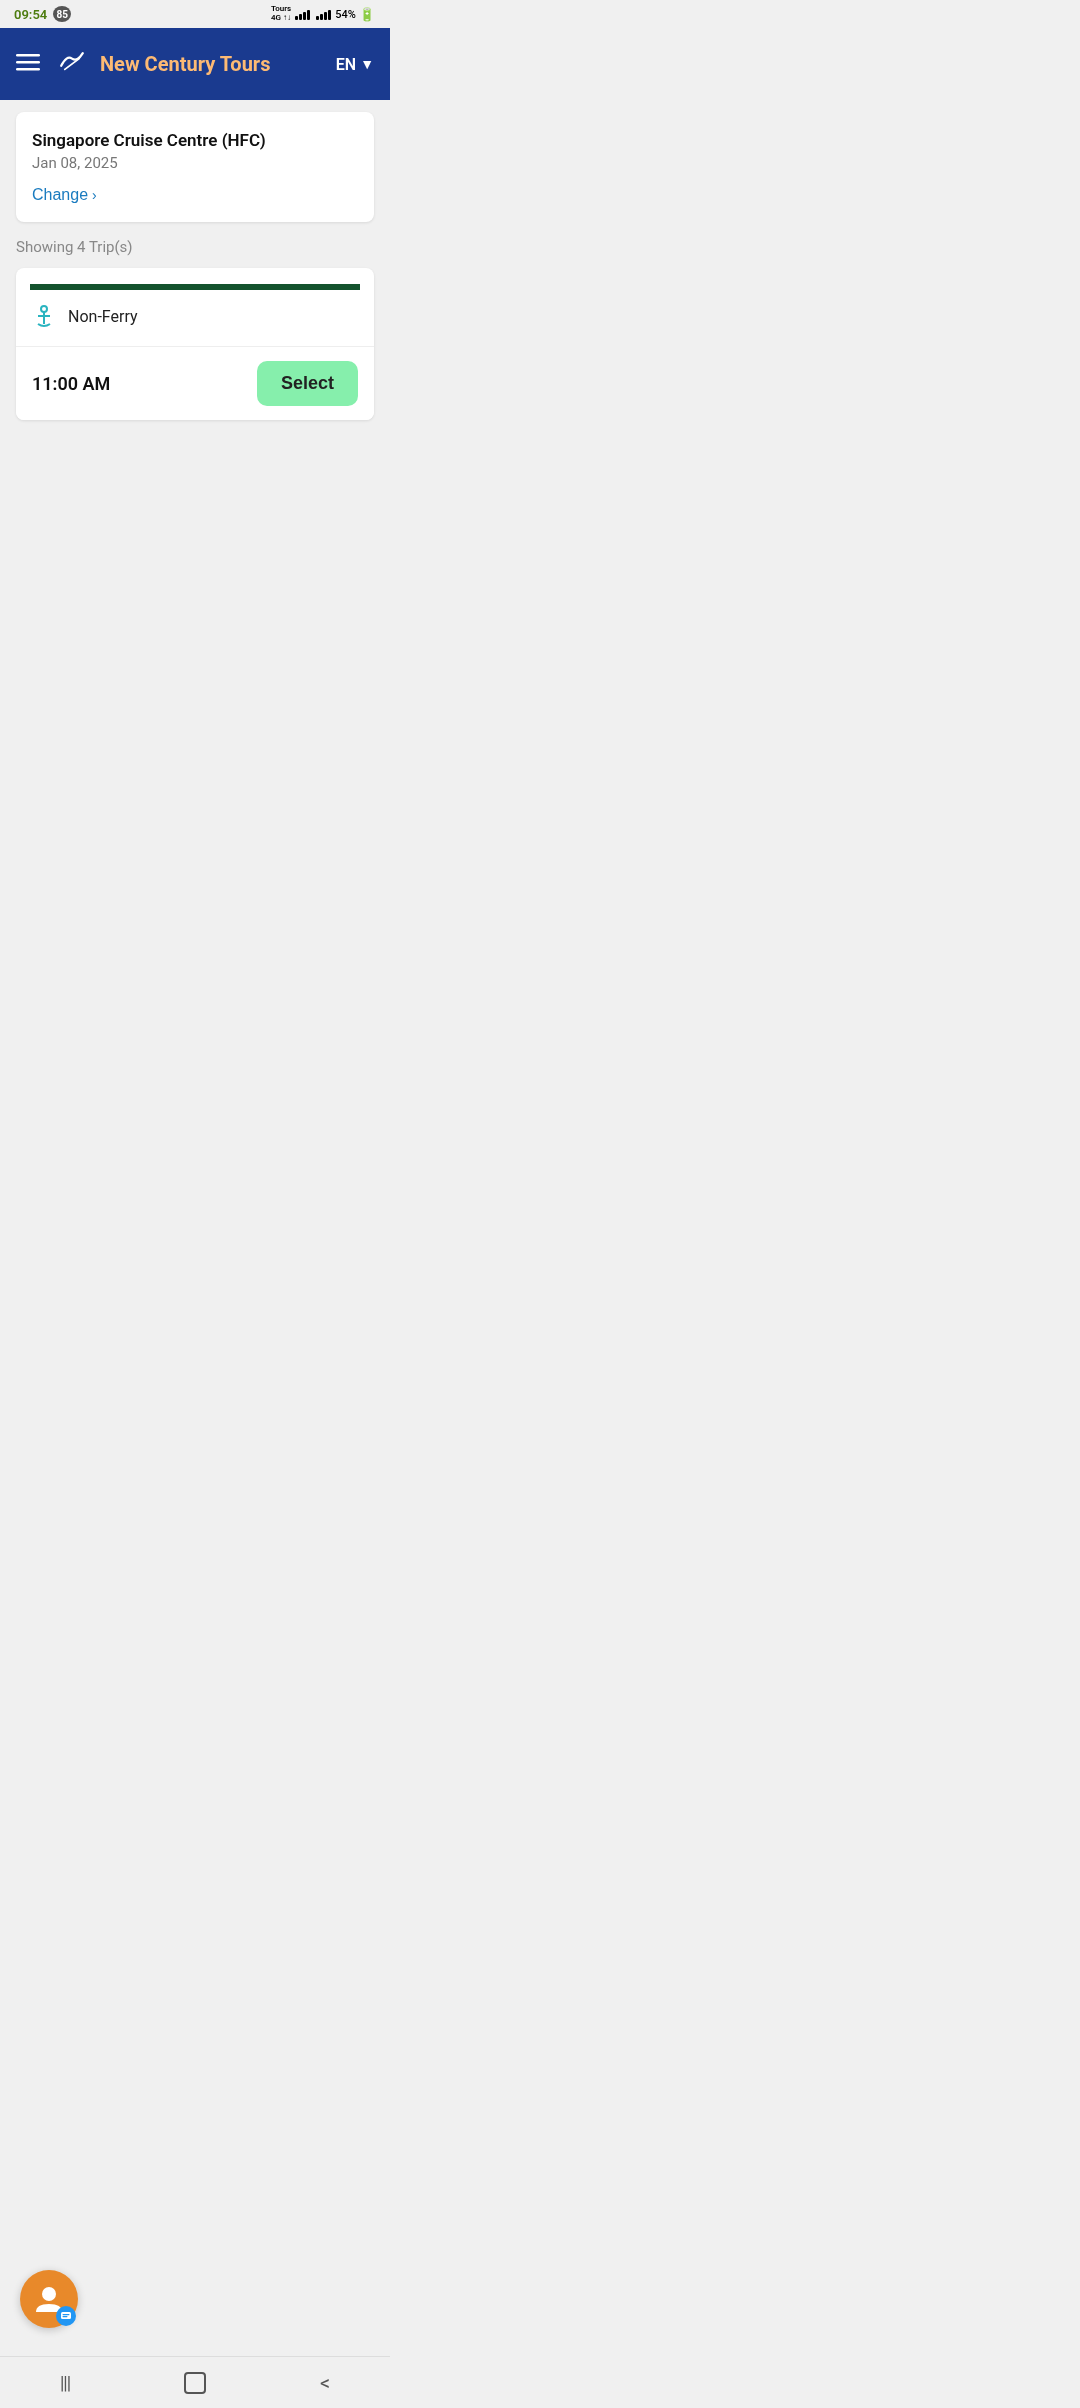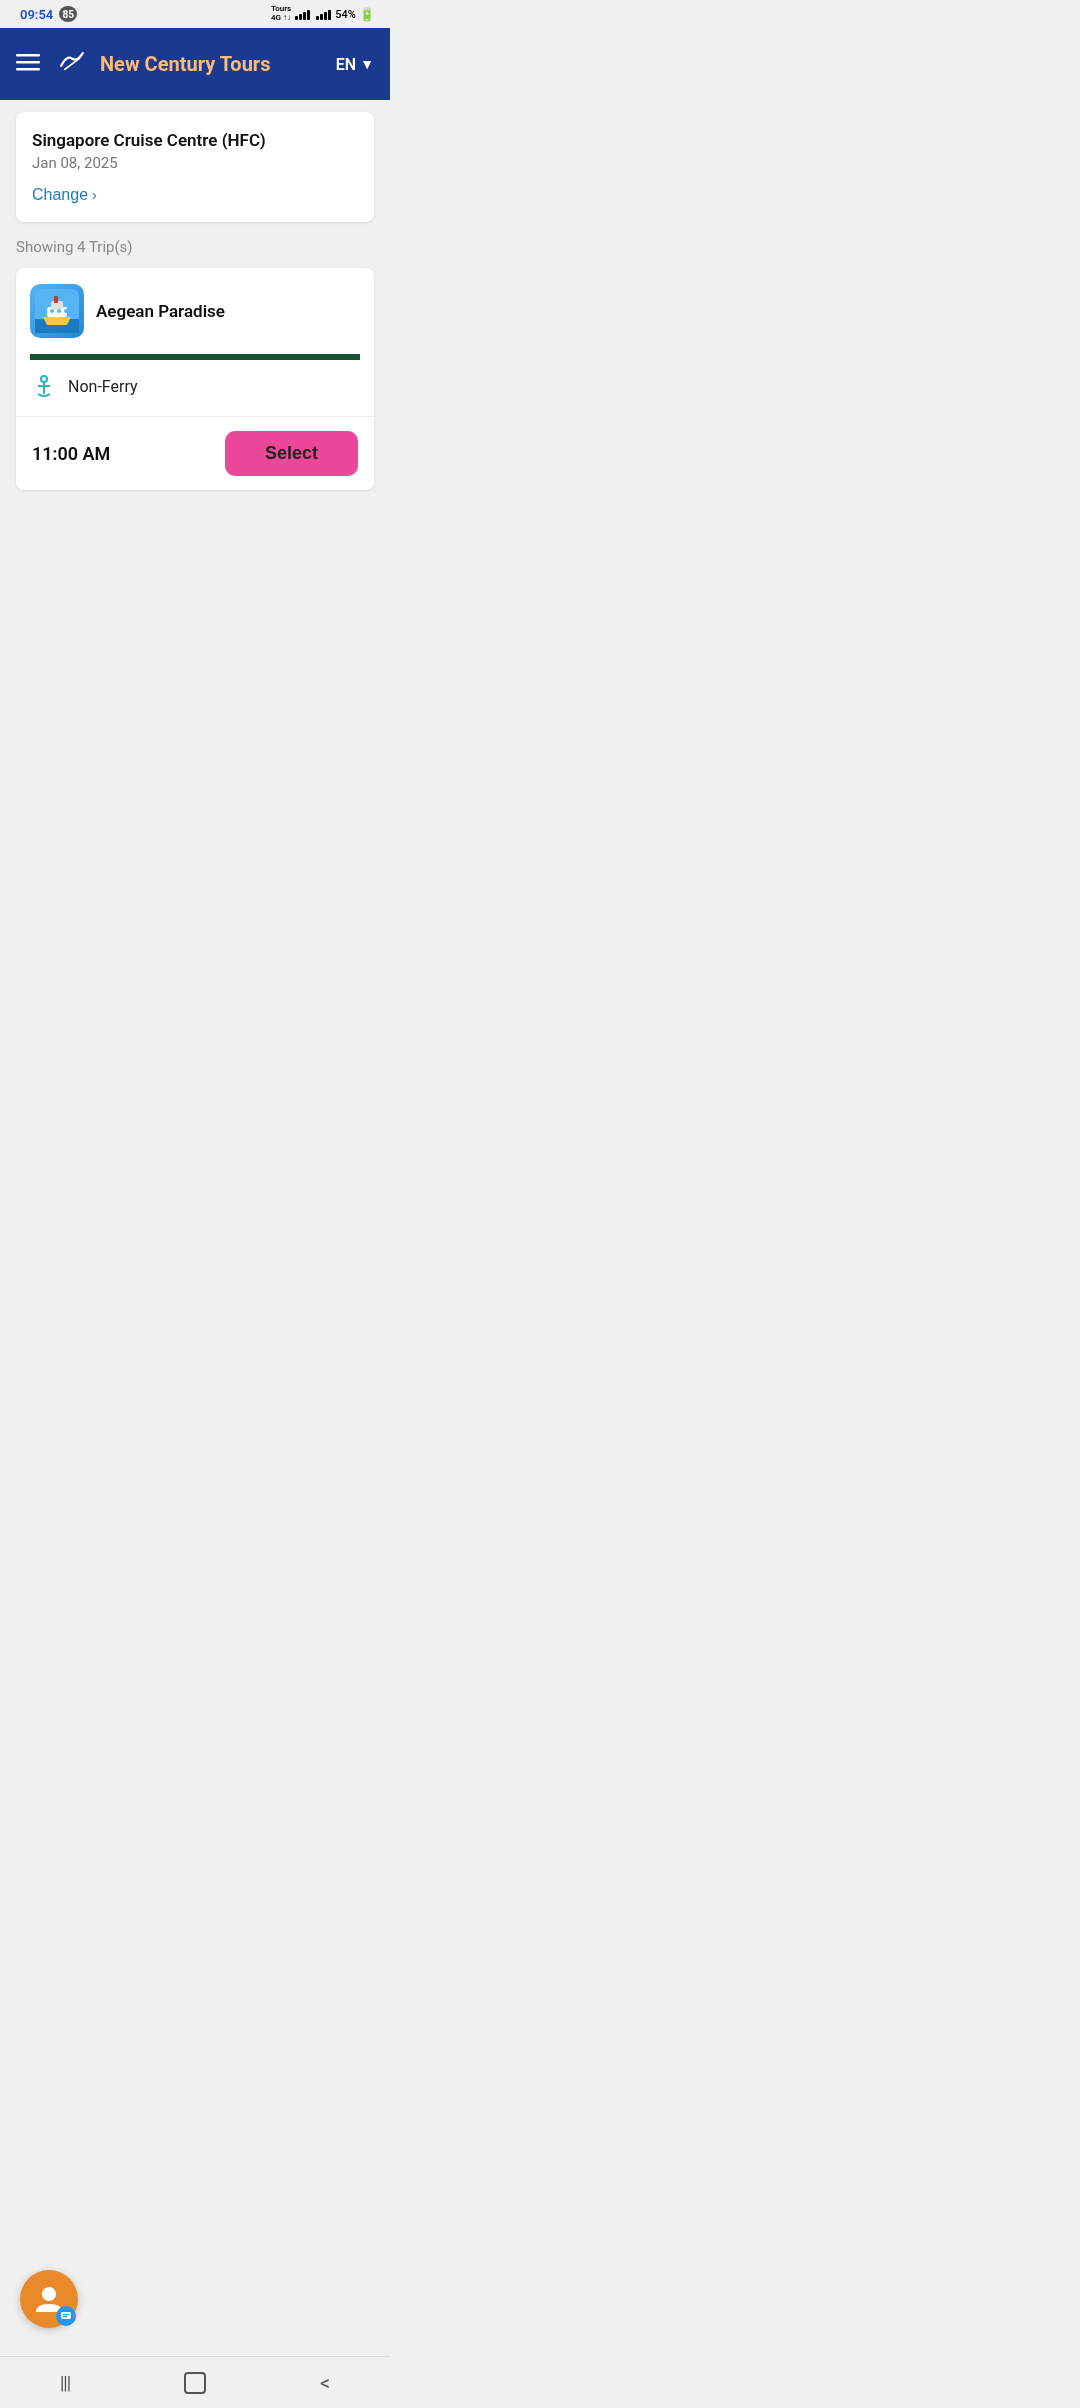--- a/index.html
+++ b/index.html
@@ -30,22 +30,21 @@
 
     .status-bar-left {
       display: flex;
       align-items: center;
       gap: 6px;
     }
 
     .status-time {
       font-size: 13px;
       font-weight: 600;
-      color: #1d4ed8;
-      margin-left: 6px;
+      color: #4d7c0f;
     }
 
     .status-badge {
       background-color: #555;
       color: #fff;
       font-size: 10px;
       border-radius: 50%;
       width: 18px;
       height: 16px;
       display: flex;
@@ -256,25 +255,25 @@
       background: #fff;
     }
 
     .trip-time {
       font-size: 18px;
       font-weight: 600;
       color: #111;
     }
 
     .select-btn {
-      background-color: #ec4899;
+      background-color: #86efac;
       color: #222;
       border: none;
       border-radius: 10px;
-      padding: 12px 40px;
+      padding: 12px 24px;
       font-size: 18px;
       font-weight: 700;
       cursor: pointer;
     }
 
     
     .chat-bubble {
       position: fixed;
       bottom: 80px;
       left: 20px;
@@ -403,43 +402,20 @@
       <span>Change</span>
       <span class="change-chevron">›</span>
     </button>
   </div>
 
   <div class="showing-trips">Showing 4 Trip(s)</div>
 
   <div class="trip-card">
     <div class="trip-card-upper">
 
-      <div class="trip-name-row">
-        <div class="ship-icon-wrapper">
-          <svg class="ship-svg" viewBox="0 0 44 44">
-
-            <rect x="0" y="0" width="44" height="44" rx="8" fill="#56b4f5"></rect>
-
-            <rect x="0" y="30" width="44" height="14" rx="0" fill="#1e7abf"></rect>
-
-            <path d="M8 28 L36 28 L32 36 L12 36 Z" fill="#f5c842"></path>
-
-            <rect x="12" y="18" width="20" height="10" rx="2" fill="white"></rect>
-
-            <rect x="16" y="12" width="12" height="8" rx="2" fill="#e0e0e0"></rect>
-
-            <rect x="19" y="7" width="4" height="7" rx="1" fill="#c0392b"></rect>
-
-            <circle cx="17" cy="22" r="2" fill="#56b4f5"></circle>
-            <circle cx="24" cy="22" r="2" fill="#56b4f5"></circle>
-            <circle cx="31" cy="22" r="2" fill="#56b4f5"></circle>
-          </svg>
-        </div>
-        <span class="trip-name">Aegean Paradise</span>
-      </div>
 
       <div class="trip-type-row">
         <div class="ferry-icon-wrapper">
           <svg width="28" height="28" viewBox="0 0 28 28">
 
             <circle cx="14" cy="7" r="3" fill="none" stroke="#2ab4c0" stroke-width="2"></circle>
             <line x1="14" y1="10" x2="14" y2="22" stroke="#2ab4c0" stroke-width="2"></line>
             <line x1="8" y1="14" x2="20" y2="14" stroke="#2ab4c0" stroke-width="2"></line>
             <path d="M8 22 Q14 26 20 22" stroke="#2ab4c0" stroke-width="2" fill="none"></path>
           </svg>

